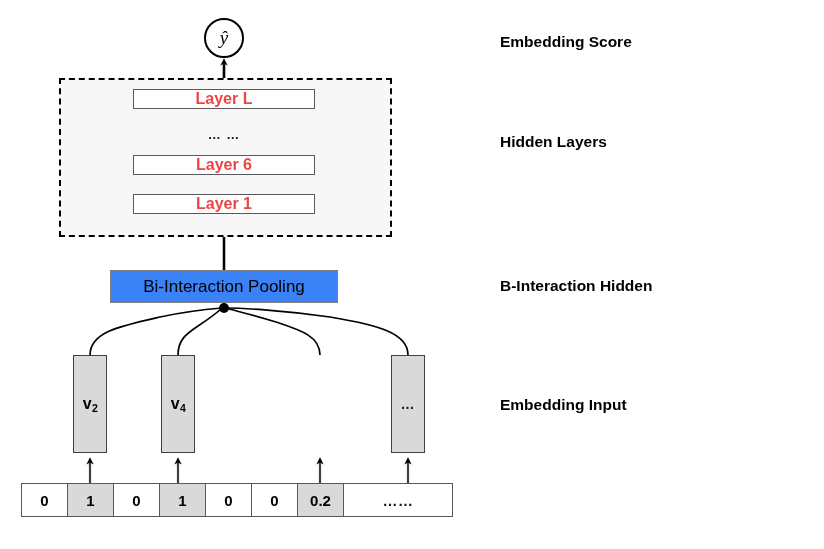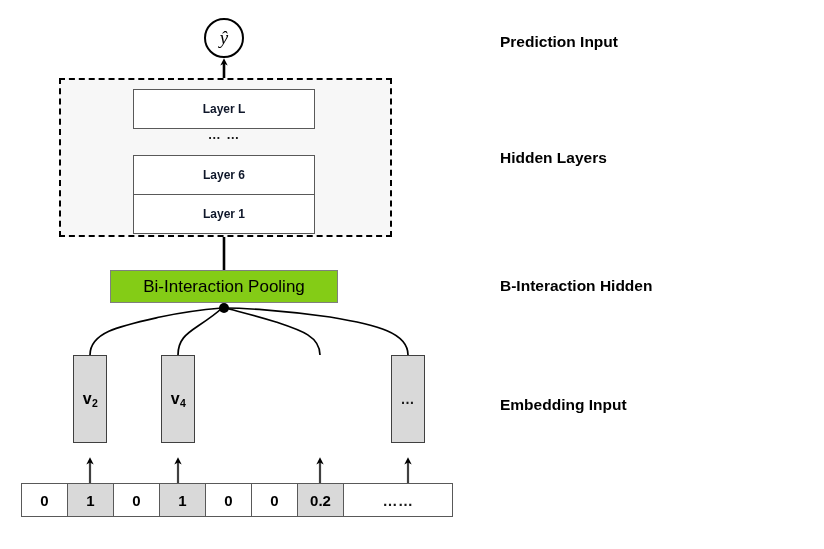--- a/index.html
+++ b/index.html
@@ -66,30 +66,30 @@
     width: 333px;
     height: 159px;
     border: 2px dashed #000000;
     background: #f7f7f7;
     box-sizing: border-box;
     z-index: 1;
   }
 
   .layer-box {
     position: absolute;
-    height: 40px;
+    height: 20px;
     border: 1.5px solid #595959;
     background: #ffffff;
     box-sizing: border-box;
     display: flex;
     align-items: center;
     justify-content: center;
-    font-size: 12px;
-    font-weight: bold;
-    color: #0f172a;
+    font-size: 16px;
+    font-weight: bold;
+    color: #ef4444;
     z-index: 3;
   }
   .layer-L  { left: 133px; top: 89px;  width: 182px; }
   .layer-2  { left: 133px; top: 155px; width: 182px; }
   .layer-1  { left: 133px; top: 194px; width: 182px; }
 
   .ellipsis-vert {
     position: absolute;
     left: 133px;
     top: 124px;
@@ -106,36 +106,36 @@
   }
 
   
   .bi-pool {
     position: absolute;
     left: 110px;
     top: 270px;
     width: 228px;
     height: 33px;
     border: 1.5px solid #7f7f7f;
-    background: #84cc16;
+    background: #3b82f6;
     box-sizing: border-box;
     display: flex;
     align-items: center;
     justify-content: center;
     font-size: 17px;
     color: #000000;
     z-index: 3;
   }
 
   
   .emb-box {
     position: absolute;
     top: 355px;
     width: 34px;
-    height: 88px;
+    height: 98px;
     border: 1.5px solid #404040;
     background: #d9d9d9;
     box-sizing: border-box;
     display: flex;
     align-items: center;
     justify-content: center;
     z-index: 3;
   }
   .emb-box .lbl {
     font-size: 16px;
@@ -270,18 +270,18 @@
     <div class="cell">0</div>
     <div class="cell hl">1</div>
     <div class="cell">0</div>
     <div class="cell hl">1</div>
     <div class="cell">0</div>
     <div class="cell">0</div>
     <div class="cell hl">0.2</div>
     <div class="cell tail">……</div>
   </div>
 
-  <div class="side-label" style="top:33px">Prediction Input</div>
-  <div class="side-label" style="top:149px">Hidden Layers</div>
+  <div class="side-label" style="top:33px">Embedding Score</div>
+  <div class="side-label" style="top:133px">Hidden Layers</div>
   <div class="side-label" style="top:277px">B-Interaction Hidden</div>
   <div class="side-label" style="top:396px">Embedding Input</div>
 
 </div>
 
 </body></html>

